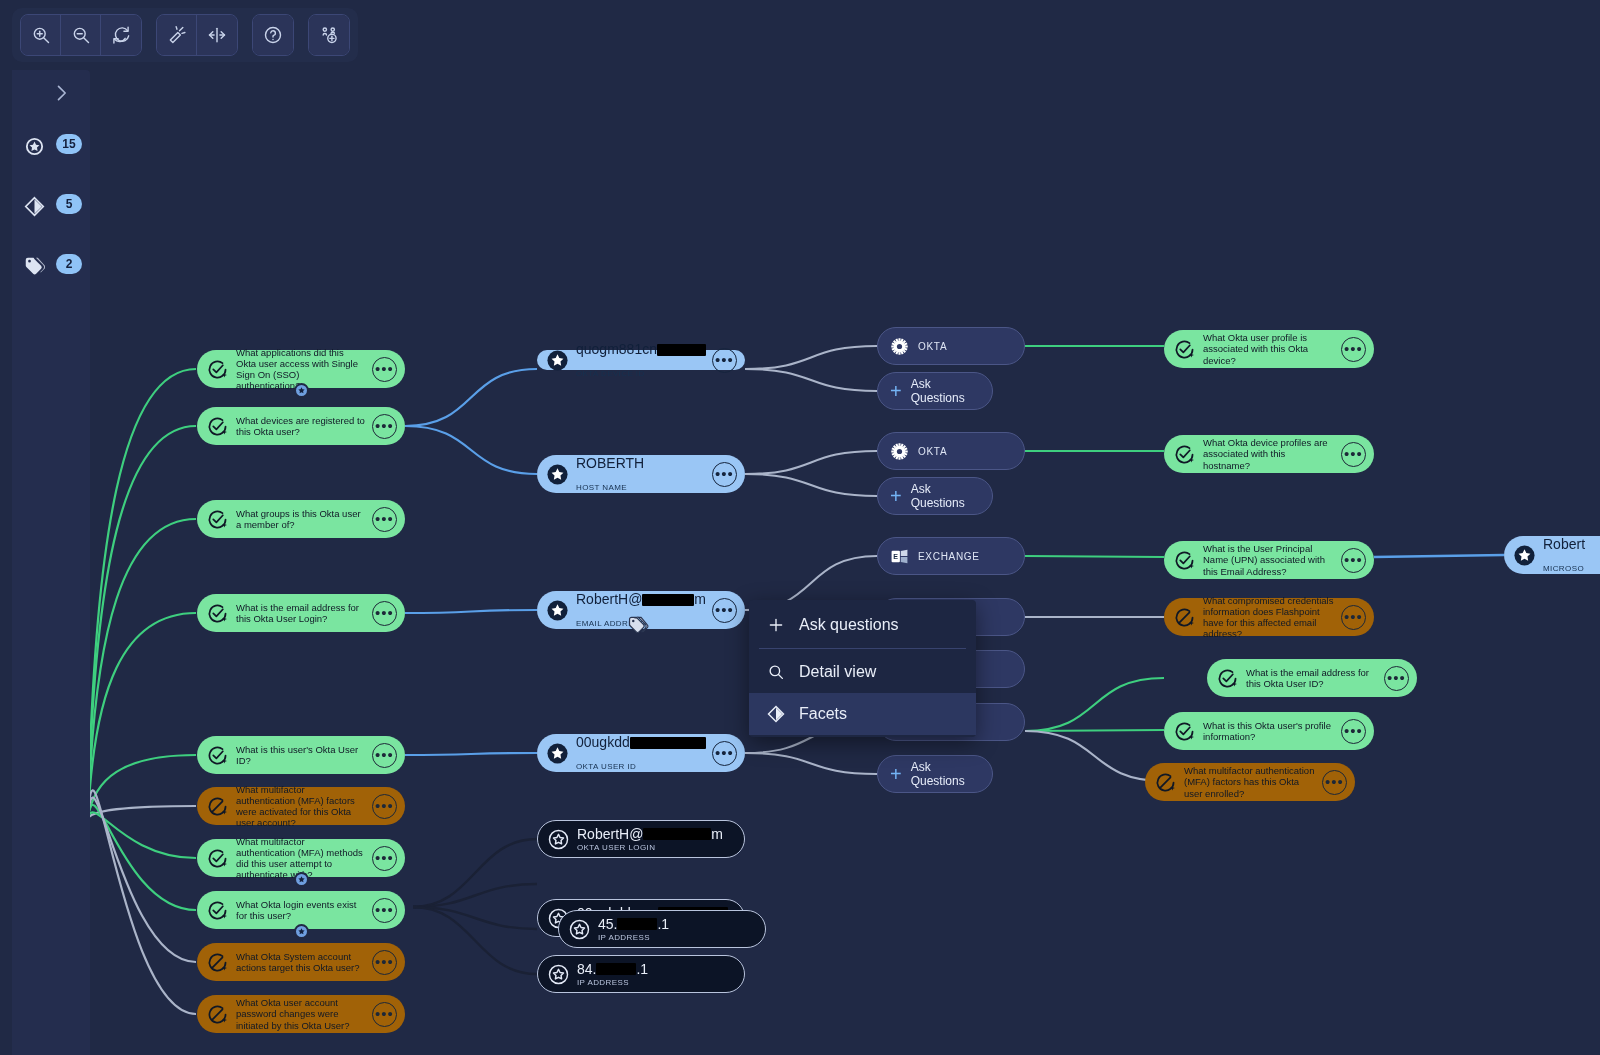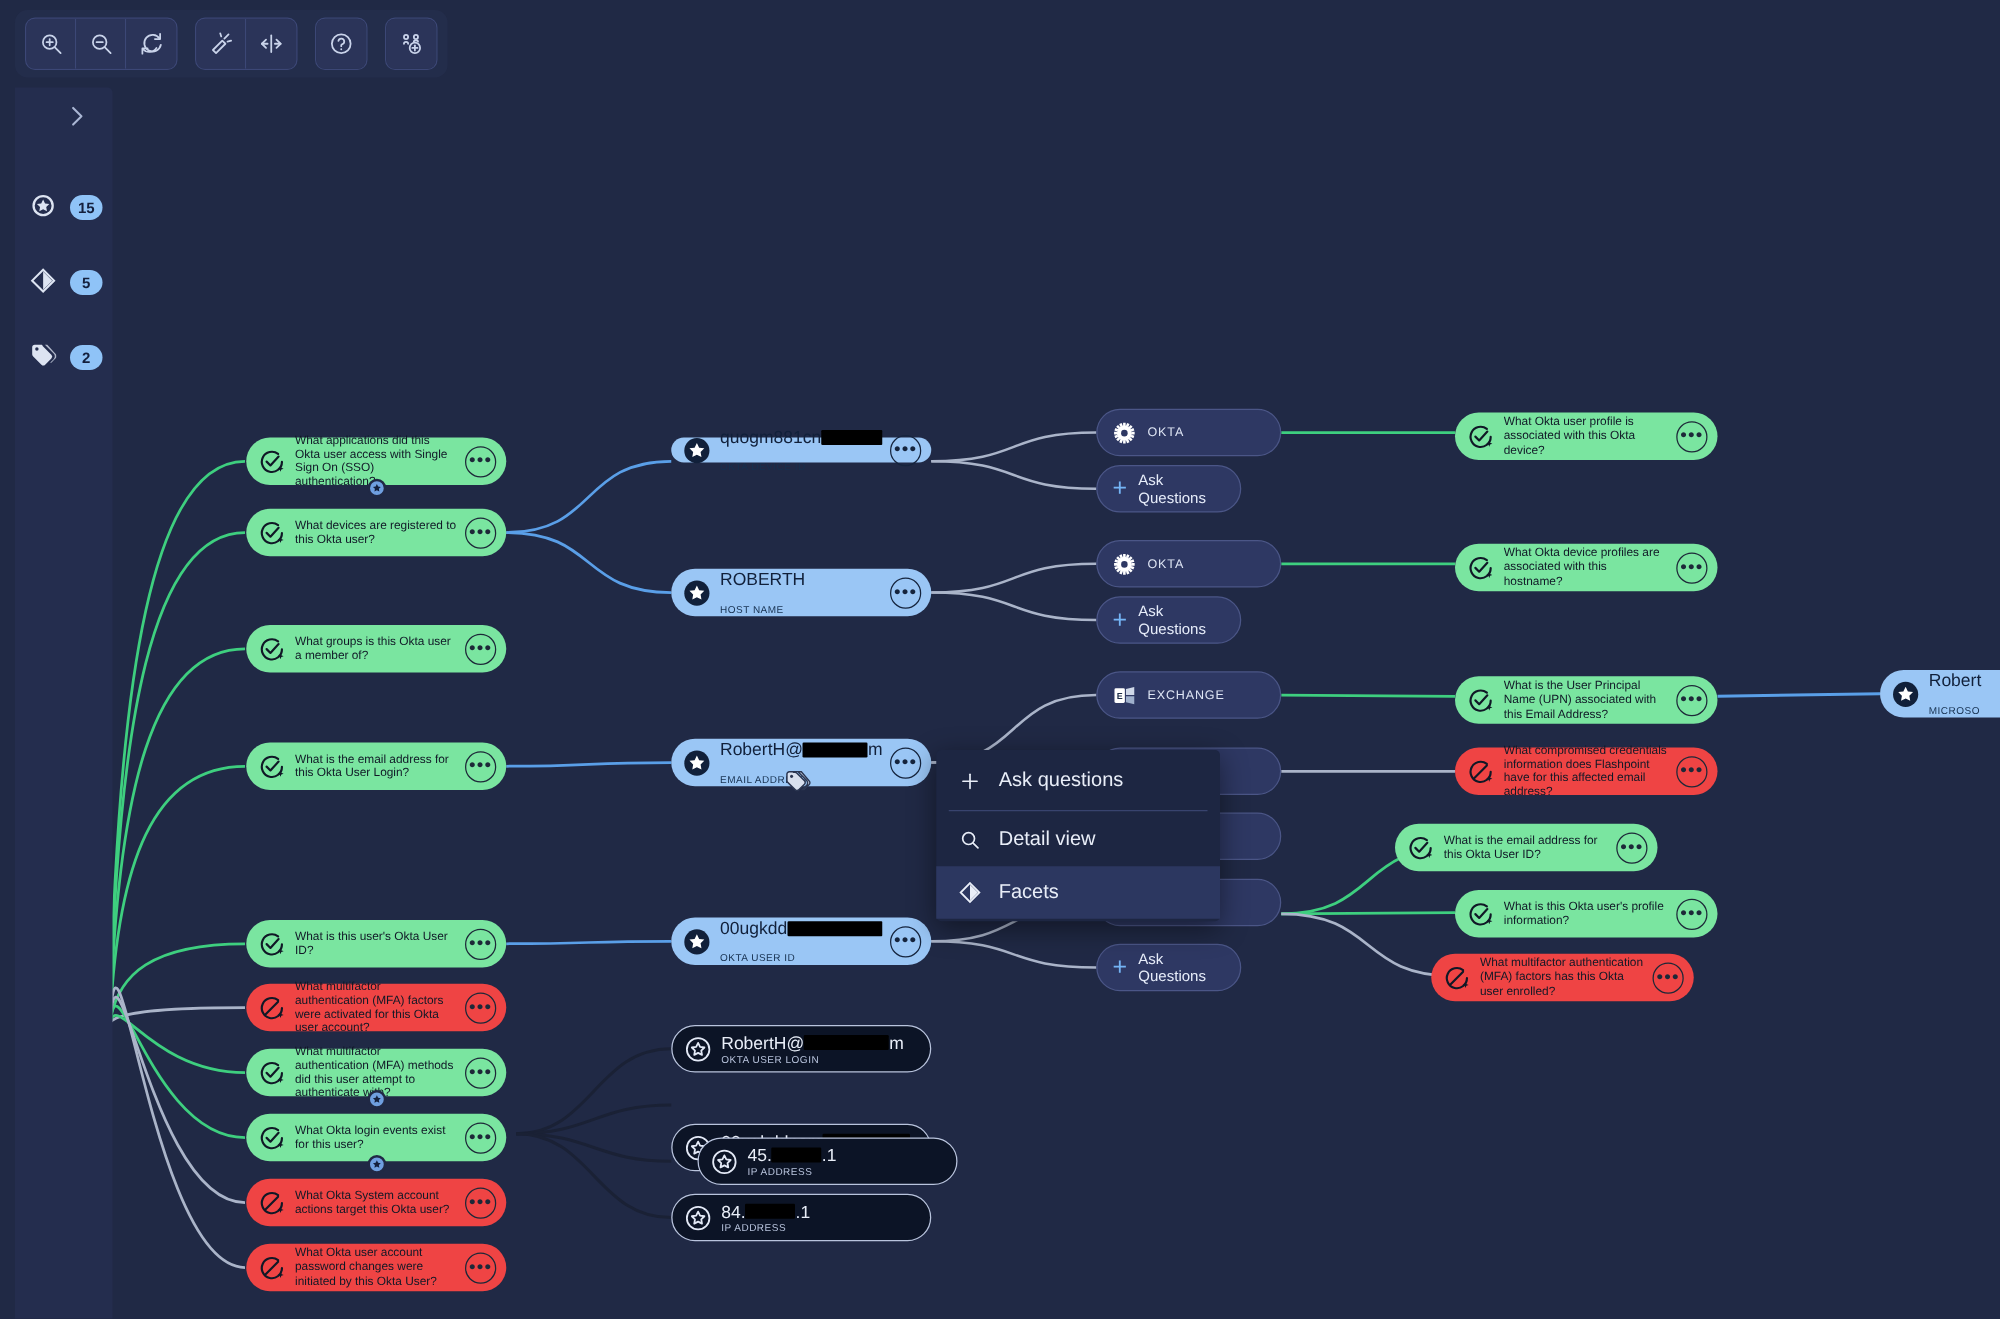--- a/index.html
+++ b/index.html
@@ -28,21 +28,21 @@
   .tgroup .tbtn:last-child{ border-right:none; }
   .tbtn svg{ stroke:#c9d3ea; fill:none; stroke-width:1.7; stroke-linecap:round; stroke-linejoin:round; }
 
   
   .rail{
     position:absolute; left:12px; top:70px; width:78px; height:985px; z-index:55;
     background:#242d4e; border-top-right-radius:4px;
   }
   .rail-expand{ height:46px; display:flex; align-items:center; justify-content:center; cursor:pointer; padding-left:20px;}
   .rail-expand svg{ stroke:#aab6d4; fill:none; stroke-width:2; stroke-linecap:round; stroke-linejoin:round;}
-  .rail-row{ display:flex; align-items:flex-end; gap:10px; height:42px; padding-left:10px; cursor:pointer; }
+  .rail-row{ display:flex; align-items:flex-start; gap:10px; height:42px; padding-left:10px; cursor:pointer; }
   .rail-icon{ width:24px; height:24px; display:flex; align-items:center; justify-content:center;}
   .rail-icon svg{ fill:#dde4f2; }
   .rail-badge{
     min-width:26px; height:20px; border-radius:10px; background:#8fc3f7; color:#14203d;
     font-size:12px; font-weight:700; display:flex; align-items:center; justify-content:center; padding:0 6px;
   }
 
   
   .node{
     position:absolute; display:flex; align-items:center; border-radius:20px;
@@ -52,21 +52,21 @@
   .node .body{ flex:1 1 auto; min-width:0; overflow:hidden; }
   .node .dots{
     flex:0 0 auto; width:25px; height:25px; border-radius:50%;
     display:flex; align-items:center; justify-content:center; margin-left:6px; cursor:pointer;
   }
   .node .dots span{ font-size:15px; line-height:6px; letter-spacing:1px; }
 
   
   .qnode{ height:38px; width:208px; }
   .qnode.green{ background:#7ae5a0; }
-  .qnode.grey{  background:#ef4444; }
+  .qnode.grey{  background:#a16207; }
   .qnode .qtext{ font-size:9.5px; line-height:11.2px; color:#101826; font-weight:400; }
   .qnode .dots{ border:1.4px solid #1d2838; color:#1d2838; }
   .qnode .ico svg{ stroke:#101826; fill:none; stroke-width:1.8; stroke-linecap:round; stroke-linejoin:round; }
 
   
   .enode{ height:38px; width:208px; background:#9ac6f5; }
   .enode .title{ font-size:14px; color:#11203a; line-height:15px; white-space:nowrap; display:flex; align-items:center;}
   .enode .sub{ font-size:8px; color:#16304f; letter-spacing:.4px; margin-top:12px; }
   .enode .dots{ border:1.4px solid #15243d; color:#15243d; }
 
@@ -370,21 +370,21 @@
     <path d="M19.2 15.1 19.9 17 21.8 17.7 19.9 18.4 19.2 20.3 18.5 18.4 16.6 17.7 18.5 17Z" fill="#101826" stroke="none"></path>
   </svg>
       </div>
       <div class="body">
         <div class="qtext">What compromised credentials information does Flashpoint have for this affected email address?</div>
       </div>
       <div class="dots">
         <span>•••</span>
       </div>
     </div>
-    <div class="node qnode green" style="left: 1116px; top: 659px; width: 210px; height: 38px;">
+    <div class="node qnode green" style="left: 1207px; top: 659px; width: 210px; height: 38px;">
       <div class="ico">
         <svg width="23" height="23" viewBox="0 0 24 24">
     <path d="M20.4 12a8.4 8.4 0 1 1-3.2-6.6"></path>
     <polyline points="7.6,11.8 10.8,15 17.6,7.6"></polyline>
     <path d="M19.2 15.1 19.9 17 21.8 17.7 19.9 18.4 19.2 20.3 18.5 18.4 16.6 17.7 18.5 17Z" fill="#101826" stroke="none"></path>
   </svg>
       </div>
       <div class="body">
         <div class="qtext">What is the email address for this Okta User ID?</div>
       </div>

